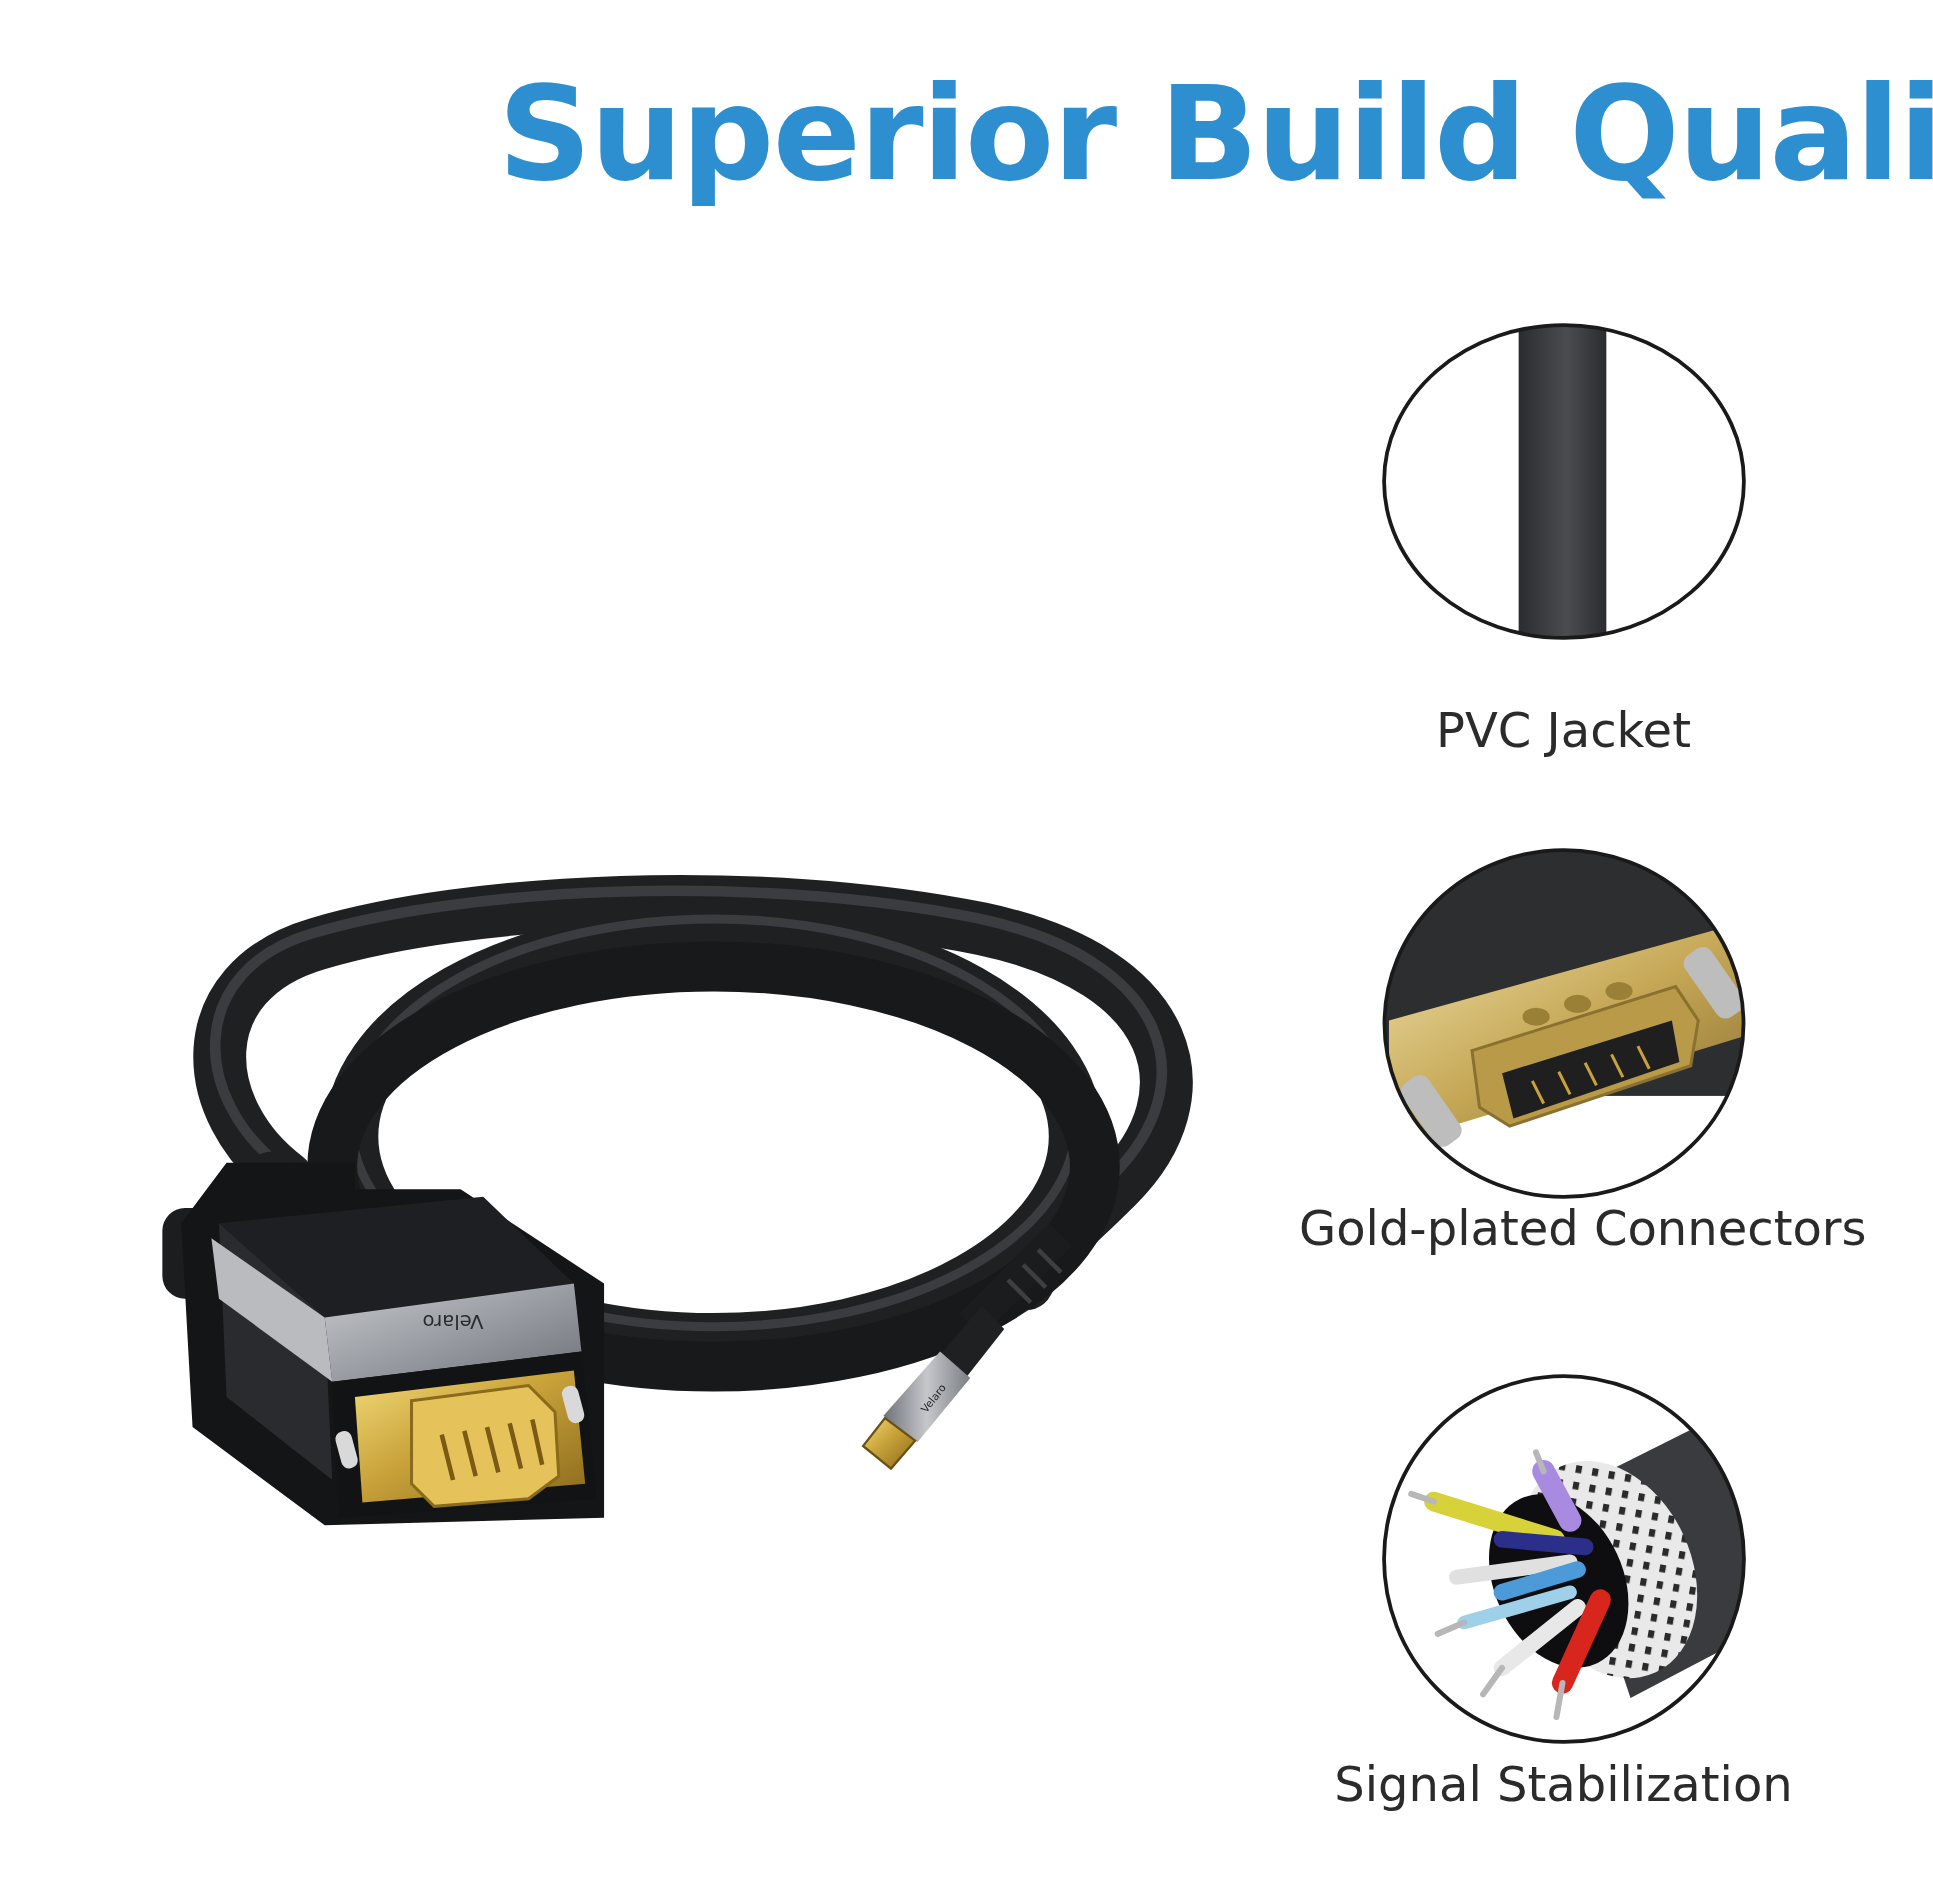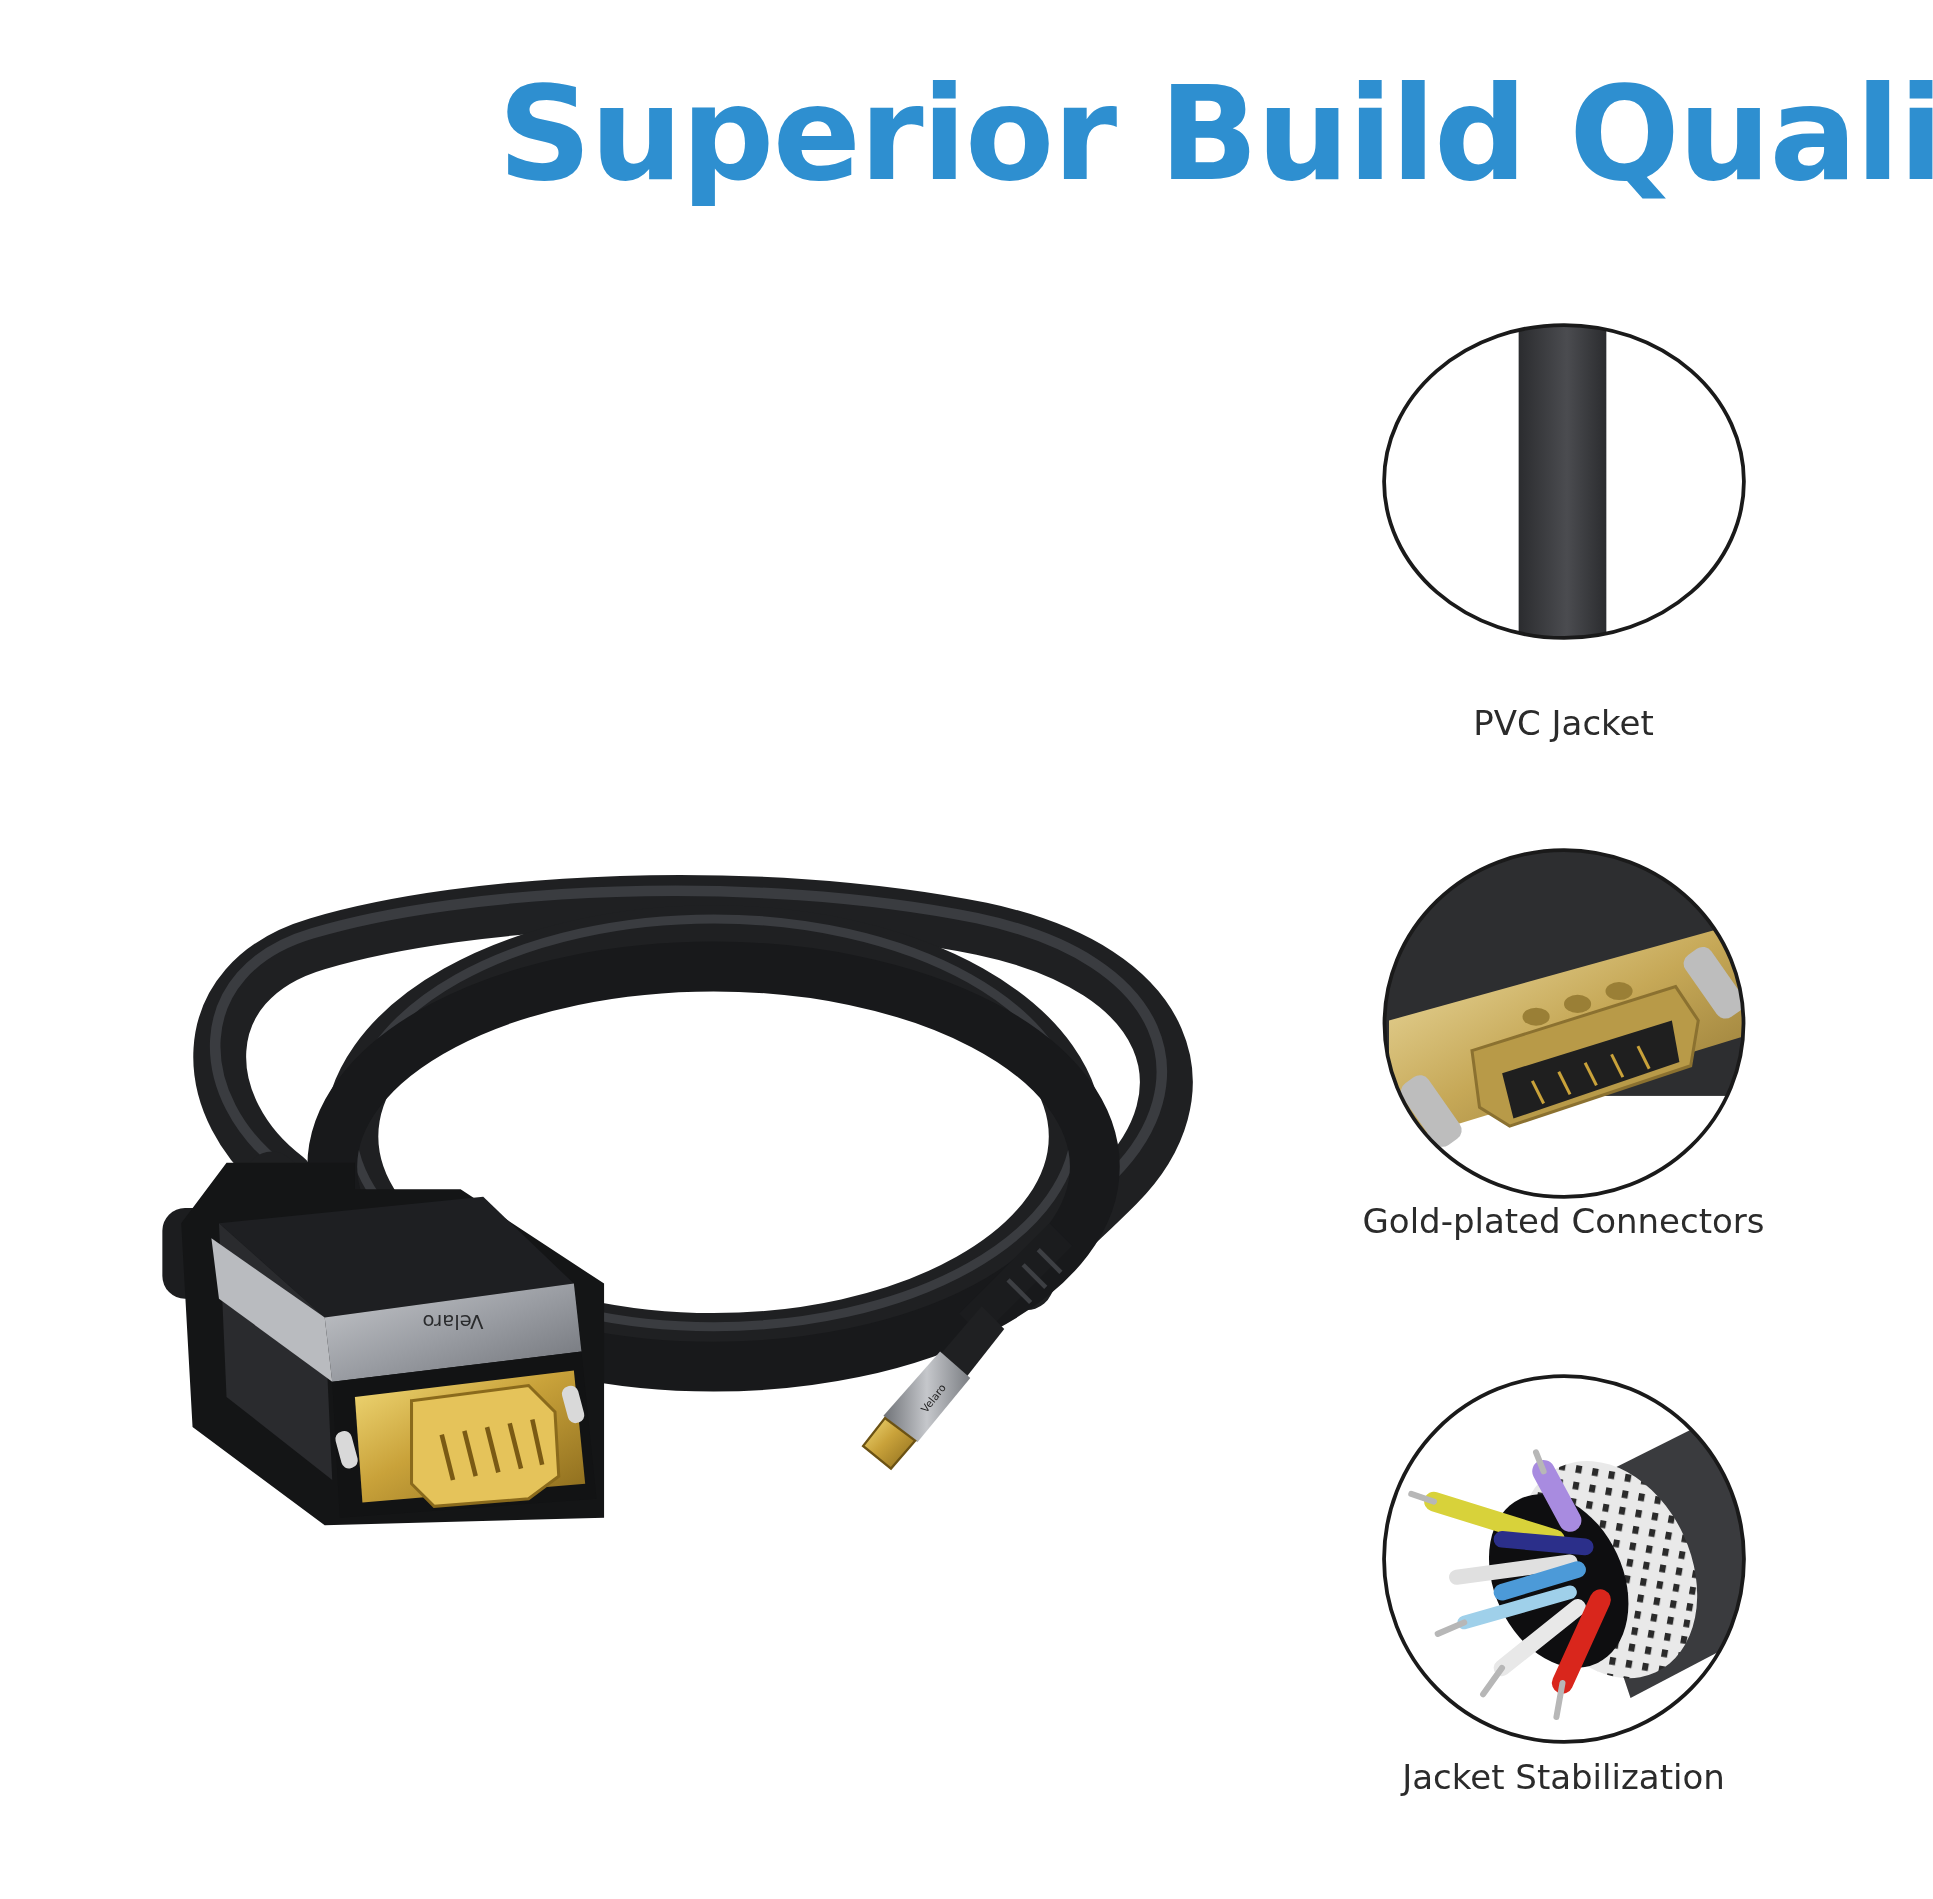--- a/index.html
+++ b/index.html
@@ -2,21 +2,21 @@
 <html style="font-size:12px"><head>
 <meta charset="utf-8">
 <style>
   html, body { margin:0; padding:0; background:#ffffff; }
   body { width:1933px; height:1899px; position:relative; overflow:hidden;
          font-family:"DejaVu Sans", "Liberation Sans", sans-serif; }
   .title { position:absolute; left:498px; top:69px; width:1382px; text-align:center;
            font-size:130px; font-weight:bold; line-height:1; letter-spacing:-1.5px;
            white-space:nowrap; }
   .hero { position:absolute; left:0; top:0; width:1933px; height:1899px; }
-  .feature-label { position:absolute; width:529px; text-align:center; font-size:34px;
+  .feature-label { position:absolute; width:529px; text-align:center; font-size:48px;
                    line-height:1; white-space:nowrap; }
   .circle-wrap { position:absolute; }
 </style>
 </head>
 <body>
 
 <div class="title" style="color:#2e8fd0;">Superior Build Quality</div>
 
 <svg class="hero" viewBox="0 0 2560 2515" xmlns="http://www.w3.org/2000/svg">
   <defs>
@@ -175,14 +175,14 @@
         <line x1="70" y1="170" x2="40" y2="160"></line>
         <line x1="215" y1="130" x2="205" y2="105"></line>
         <line x1="110" y1="330" x2="75" y2="345"></line>
         <line x1="160" y1="390" x2="135" y2="425"></line>
         <line x1="240" y1="410" x2="232" y2="455"></line>
       </g>
     </g>
     <ellipse cx="242" cy="246" rx="238" ry="242" fill="none" stroke="#1a1a1a" stroke-width="5"></ellipse>
   </svg>
 </div>
-<div class="feature-label" style="left:1299px; top:1760px; color:#2b2b2b;">Jacket Stabilization</div>
+<div class="feature-label" style="left:1299px; top:1760px; color:#2b2b2b;">Signal Stabilization</div>
 
 
 </body></html>

